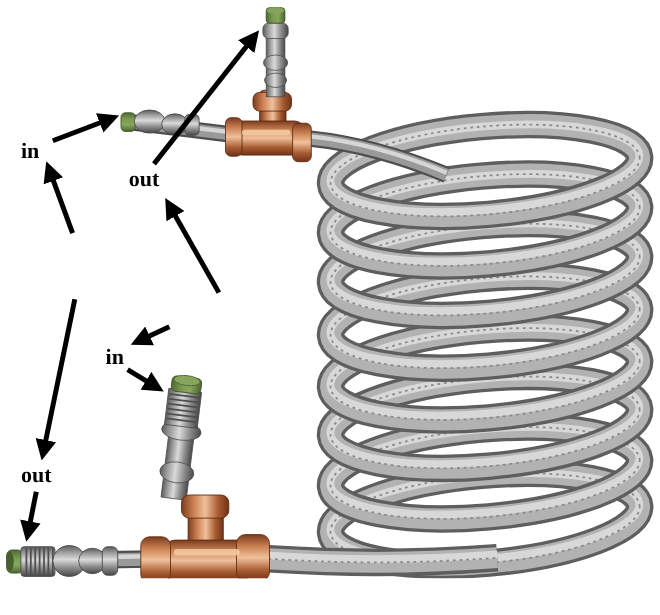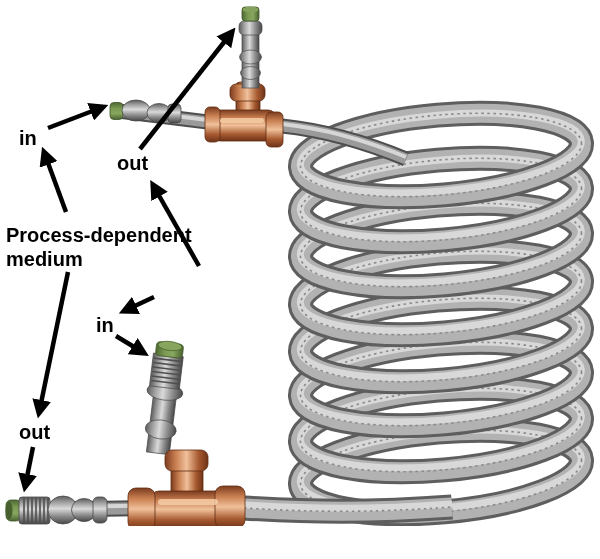--- a/index.html
+++ b/index.html
@@ -1,18 +1,18 @@
 <!DOCTYPE html>
 <html><head>
 <meta charset="utf-8">
 <style>
   html,body{margin:0;padding:0;background:#fff;}
   .stage{
     position:relative;width:600px;height:526px;background:#fff;overflow:hidden;
-    font-family:Liberation Sans, sans-serif;
+    font-family:Liberation Serif, serif;
   }
   .stage svg{position:absolute;left:0;top:0;}
   .lbl{
     position:absolute;color:#000;font-weight:700;font-size:20px;line-height:24px;
     white-space:pre-line;letter-spacing:0px;
   }
   .lbl-process-in{left:19px;top:126px;}
   .lbl-cooling-out{left:117px;top:151px;}
   .lbl-process-medium{left:6px;top:223px;}
   .lbl-cooling-medium{left:161px;top:260px;}
@@ -222,18 +222,16 @@
     <line x1="140" y1="149" x2="232" y2="32" marker-end="url(#ah)"></line>
     <line x1="199" y1="266" x2="153" y2="185" marker-end="url(#ah)"></line>
     <line x1="154" y1="297" x2="124" y2="311" marker-end="url(#ah)"></line>
     <line x1="116" y1="336" x2="144" y2="353" marker-end="url(#ah)"></line>
     <line x1="33" y1="447" x2="25" y2="487" marker-end="url(#ah)"></line>
   </g>
 </svg>
 
   <div class="lbl lbl-process-in">in</div>
   <div class="lbl lbl-cooling-out">out</div>
-  <div class="lbl lbl-process-medium">Process-dependent
-medium</div>
   <div class="lbl lbl-cooling-in">in</div>
   <div class="lbl lbl-process-out">out</div>
 
 </div>
 
 </body></html>

